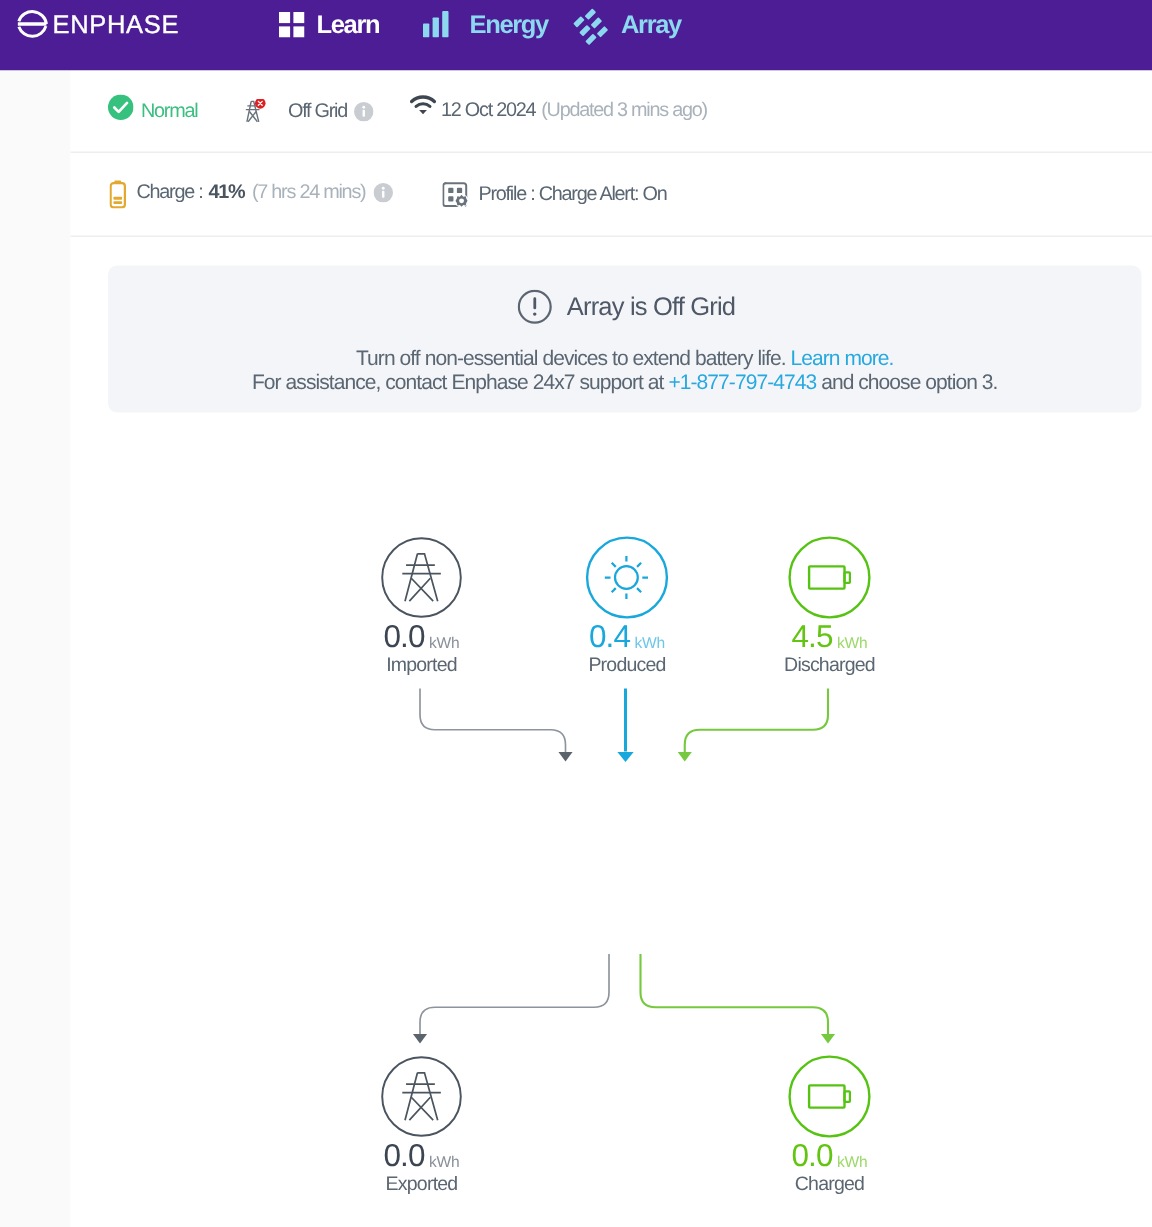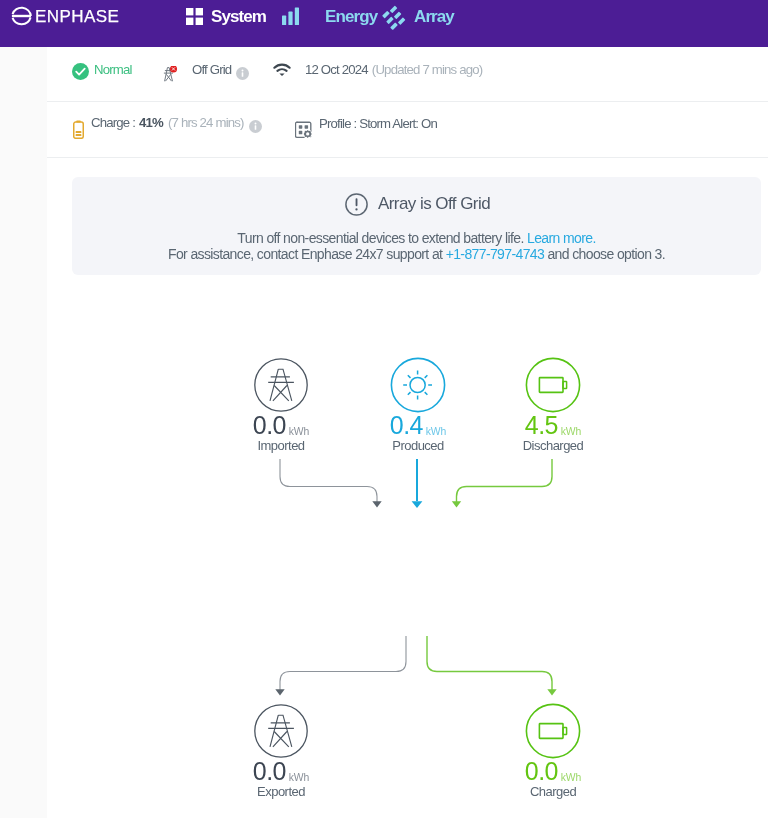--- a/index.html
+++ b/index.html
@@ -17,42 +17,42 @@
   .nav{position:absolute;left:0;top:0;height:32px;}
   .nav-item{position:absolute;top:0;display:flex;align-items:center;height:32px;cursor:pointer;}
   .nav-label{font-size:17px;font-weight:700;color:#fff;letter-spacing:-0.9px;line-height:1;}
   .nav-item.inactive .nav-label{color:#8cd9ef;}
   .nav-item .ico{display:flex;align-items:center;justify-content:center;}
 
   
   .sidebar{position:absolute;left:0;top:47px;width:47px;height:771px;background:#fafafa;}
   .content{position:absolute;left:47px;top:47px;width:721px;height:771px;background:#fff;}
   .divider{position:absolute;left:0;width:721px;height:1px;background:#eceef0;}
-  .chip{position:absolute;display:flex;}
+  .chip{position:absolute;display:flex;align-items:center;}
   .chip-label{font-size:13.2px;letter-spacing:-0.82px;color:#5a6672;line-height:1;}
   .green{color:#3bbf80;}
   .muted{color:#a9b2ba;}
   .bold{font-weight:700;color:#4a5560;}
 
   
   .alert{position:absolute;left:25px;top:130px;width:689px;height:98px;
          background:#f4f5f9;border-radius:6px;box-sizing:border-box;}
   .alert-head{position:absolute;left:0;top:13px;width:689px;display:flex;
               align-items:center;justify-content:center;}
   .alert-title{font-size:17px;letter-spacing:-0.55px;color:#4e5866;font-weight:400;
                line-height:1;margin-left:12px;}
   .alert-line{position:absolute;left:0;width:689px;text-align:center;
               font-size:14px;letter-spacing:-0.62px;color:#5a6672;line-height:1;white-space:nowrap;}
   .link{color:#27a9e0;text-decoration:none;}
 
   
   .flow{position:absolute;left:0;top:0;width:721px;height:771px;}
   .node{position:absolute;width:160px;text-align:center;}
   .node-val{white-space:nowrap;line-height:1;}
-  .val{font-size:25px;font-weight:400;letter-spacing:-0.6px;}
+  .val{font-size:21px;font-weight:400;letter-spacing:-0.6px;}
   .unit{font-size:10.4px;font-weight:400;letter-spacing:-0.15px;margin-left:3px;
         position:relative;top:1px;}
   .cap{font-size:13px;letter-spacing:-0.52px;color:#5a6672;line-height:1;margin-top:1px;}
   .node-val{white-space:nowrap;line-height:1;}
   .flowsvg{position:absolute;left:0;top:0;}
 </style>
 </head>
 <body>
 
 <div class="app">
@@ -72,31 +72,31 @@
     <div class="nav">
       <div class="nav-item" style="left:186px">
         <span class="ico">
           <svg width="17" height="17" viewBox="0 0 17 17">
             <rect x="0" y="0" width="7.4" height="7.4" fill="#fff"></rect>
             <rect x="9.6" y="0" width="7.4" height="7.4" fill="#fff"></rect>
             <rect x="0" y="9.6" width="7.4" height="7.4" fill="#fff"></rect>
             <rect x="9.6" y="9.6" width="7.4" height="7.4" fill="#fff"></rect>
           </svg>
         </span>
-        <span class="nav-label" style="margin-left:8px">System</span>
+        <span class="nav-label" style="margin-left:8px">Learn</span>
       </div>
       <div class="nav-item inactive" style="left:282px">
         <span class="ico">
           <svg width="18" height="18" viewBox="0 0 18 18">
             <rect x="0" y="8.6" width="4.2" height="9.4" rx="0.6" fill="#8cd9ef"></rect>
             <rect x="6.4" y="4.6" width="4.2" height="13.4" rx="0.6" fill="#8cd9ef"></rect>
             <rect x="12.8" y="0.4" width="4.2" height="17.6" rx="0.6" fill="#8cd9ef"></rect>
           </svg>
         </span>
-        <span class="nav-label" style="margin-left:25px">Energy</span>
+        <span class="nav-label" style="margin-left:13px">Energy</span>
       </div>
       <div class="nav-item inactive" style="left:379px">
         <span class="ico" style="position:relative;top:1px;left:1px">
           <svg width="29" height="28" viewBox="-2 -2 29 28">
             <g fill="#8cd9ef">
               <g transform="rotate(-45 12.5 12) translate(0.7,-0.7)">
                 <rect x="3.9" y="3.1" width="7.2" height="3.6" rx="0.6"></rect>
                 <rect x="12.9" y="4.9" width="7.2" height="3.6" rx="0.6"></rect>
                 <rect x="2.6" y="10.1" width="7.2" height="3.6" rx="0.6"></rect>
                 <rect x="11.6" y="11.9" width="7.2" height="3.6" rx="0.6"></rect>
@@ -152,22 +152,22 @@
     <div class="chip" style="left:226px;top:16px">
       <span class="ico">
         <svg width="18" height="14" viewBox="0 0 18 14">
           <g fill="none" stroke="#3e4750" stroke-linecap="round">
             <path d="M1.4 4.7 A11 11 0 0 1 16.6 4.7" stroke-width="2.2"></path>
             <path d="M4.4 7.9 A7 7 0 0 1 13.6 7.9" stroke-width="2.1"></path>
           </g>
           <path d="M6.4 10.4 L9 13.1 L11.6 10.4 Z" fill="#3e4750"></path>
         </svg>
       </span>
-      <span class="chip-label" style="margin-left:14px">12 Oct 2024</span>
-      <span class="chip-label muted" style="margin-left:4px">(Updated 7 mins ago)</span>
+      <span class="chip-label" style="margin-left:3px">12 Oct 2024</span>
+      <span class="chip-label muted" style="margin-left:4px">(Updated 3 mins ago)</span>
     </div>
 
     <div class="chip" style="left:26px;top:69px">
       <span class="ico" style="position:relative;top:4px">
         <svg width="11" height="19" viewBox="0 0 11 19">
           <rect x="3.2" y="0.4" width="4.6" height="2.2" rx="0.8" fill="#e3a92f"></rect>
           <rect x="0.75" y="2.1" width="9.5" height="16.2" rx="1.9" fill="none" stroke="#e3a92f" stroke-width="1.5"></rect>
           <rect x="2.6" y="11.1" width="5.8" height="2.0" rx="0.6" fill="#e3a92f"></rect>
           <rect x="2.6" y="14.1" width="5.8" height="1.9" rx="0.6" fill="#e3a92f"></rect>
         </svg>
@@ -192,21 +192,21 @@
           <rect x="3.8" y="4.2" width="3.5" height="3.5" rx="0.6" fill="#6a737c"></rect>
           <rect x="9.6" y="4.2" width="3.5" height="3.5" rx="0.6" fill="#6a737c"></rect>
           <rect x="3.8" y="9.8" width="3.5" height="3.5" rx="0.6" fill="#6a737c"></rect>
           <g transform="translate(12.7,12.9)">
             <circle cx="0" cy="0" r="4.6" fill="#fff"></circle>
             <path d="M0 -4.0 L1.15 -2.8 L2.8 -3.15 L3.15 -1.5 L4.0 0 L3.15 1.5 L2.8 3.15 L1.15 2.8 L0 4.0 L-1.15 2.8 L-2.8 3.15 L-3.15 1.5 L-4.0 0 L-3.15 -1.5 L-2.8 -3.15 L-1.15 -2.8 Z" fill="#6a737c"></path>
             <circle cx="0" cy="0" r="1.65" fill="#fff"></circle>
           </g>
         </svg>
       </span>
-      <span class="chip-label" style="margin-left:6px">Profile : Storm Alert: On</span>
+      <span class="chip-label" style="margin-left:6px">Profile : Charge Alert: On</span>
     </div>
 
     <div class="alert">
       <div class="alert-head">
         <span class="ico" style="position:relative;top:3px;left:2px">
           <svg width="23" height="23" viewBox="0 0 23 23">
             <circle cx="11.5" cy="11.5" r="10.6" fill="none" stroke="#5c6672" stroke-width="1.5"></circle>
             <rect x="10.6" y="5.2" width="1.85" height="8.0" rx="0.9" fill="#4e5866"></rect>
             <circle cx="11.5" cy="16.4" r="1.15" fill="#4e5866"></circle>
           </svg>

